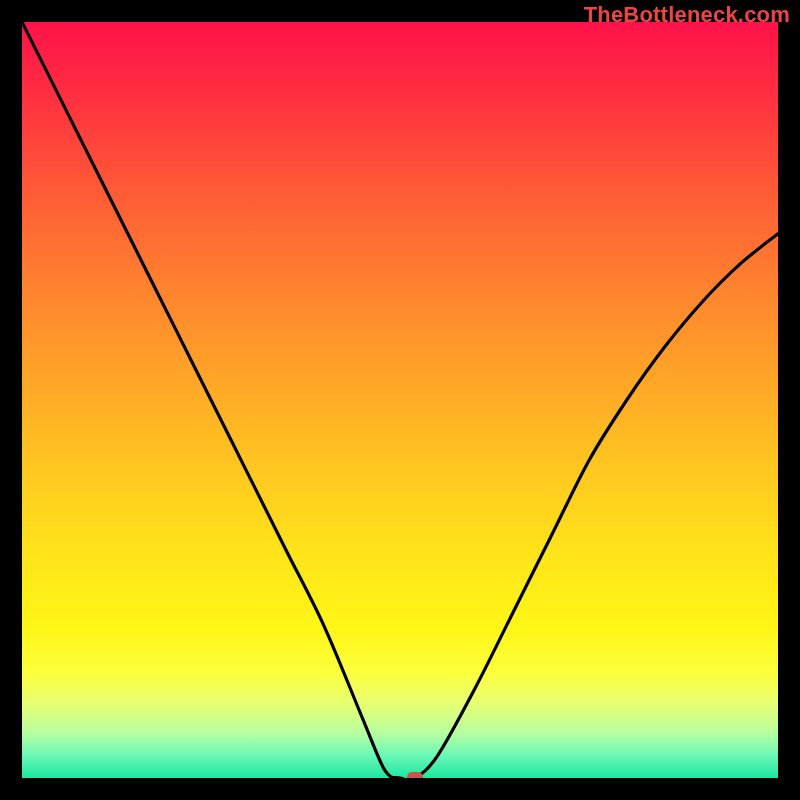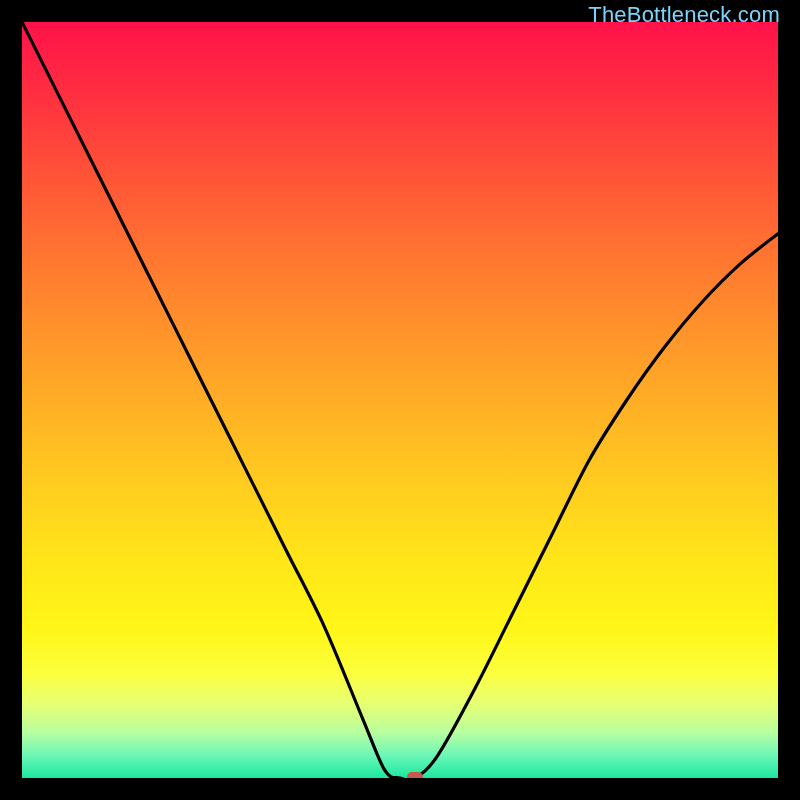--- a/index.html
+++ b/index.html
@@ -7,24 +7,24 @@
     padding: 0;
     width: 800px;
     height: 800px;
     background: #000;
     position: relative;
     font-family: Arial, Helvetica, sans-serif;
   }
   .watermark {
     position: absolute;
     top: 2px;
-    right: 20px;
-    color: #7dd3fc;
+    right: 10px;
+    color: #ef4444;
     font-size: 22px;
-    font-weight: normal;
+    font-weight: bold;
     z-index: 10;
     letter-spacing: 0.2px;
   }
   .plot-area {
     position: absolute;
     left: 22px;
     top: 22px;
     width: 756px;
     height: 756px;
     overflow: hidden;

